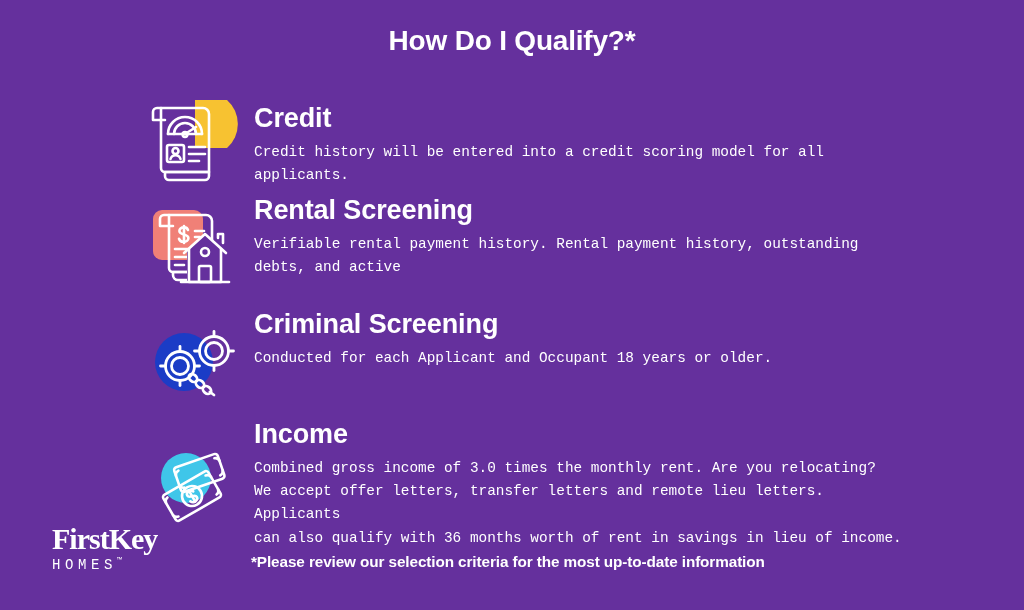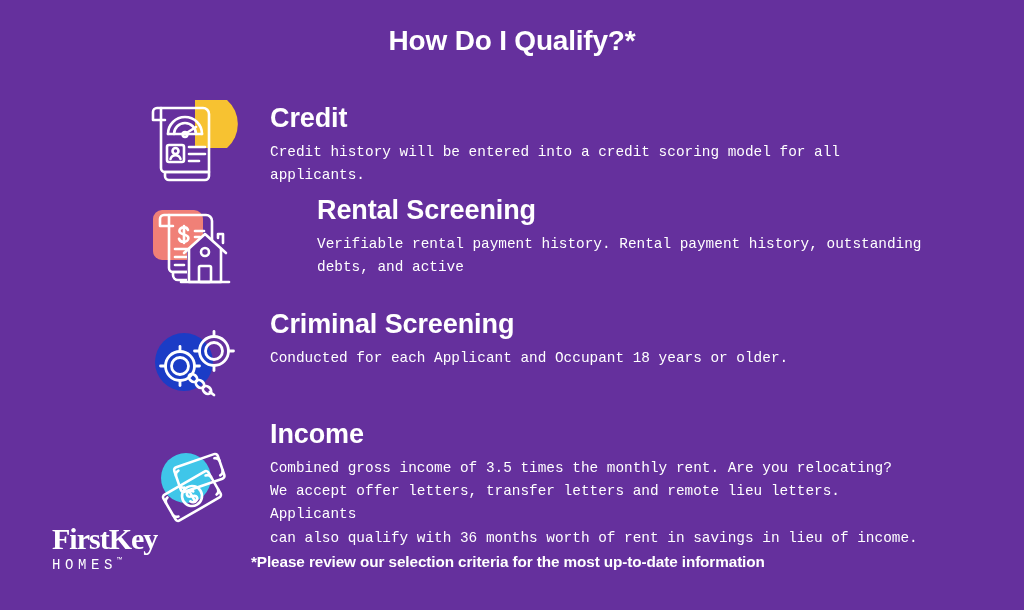--- a/index.html
+++ b/index.html
@@ -40,34 +40,34 @@
 
   
   .qual-row {
     position: absolute;
     display: flex;
     align-items: flex-start;
     left: 148px;
     width: 800px;
   }
   .row-credit   { top: 92px; }
-  .row-rental   { top: 194px; gap: 47px; }
+  .row-rental   { top: 194px; }
   .row-criminal { top: 306px; }
   .row-income   { top: 420px; }
 
   .icon-box {
     position: relative;
     width: 96px;
     height: 92px;
     flex: 0 0 96px;
   }
   .icon-box svg { display: block; }
 
   .row-text {
-    margin-left: 26px;
+    margin-left: 10px;
     padding-top: 0;
   }
   .row-title {
     color: #FFFFFF;
     font-size: 27px;
     font-weight: bold;
     line-height: 1.1;
     letter-spacing: -0.1px;
     margin: 0 0 7px 0;
   }
@@ -278,21 +278,21 @@
             <circle cx="44" cy="52" r="10"></circle>
             <path d="M44 45.5 v13"></path>
             <path d="M47.4 48.6 a3.6 3.6 0 0 0 -3.4 -2.2 c-2.4 0 -3.9 1.3 -3.9 3 c0 3.6 7.6 2 7.6 5.8 c0 1.8 -1.7 3.1 -4 3.1 a3.9 3.9 0 0 1 -3.8 -2.5"></path>
           </g>
         </g>
       </svg>
     </div>
     <div class="row-text">
       <div class="row-title">Income</div>
       <div class="row-desc">
-        <span class="ln">Combined gross income of 3.5 times the monthly rent. Are you relocating?</span>
+        <span class="ln">Combined gross income of 3.0 times the monthly rent. Are you relocating?</span>
         <span class="ln">We accept offer letters, transfer letters and remote lieu letters. Applicants</span>
         <span class="ln">can also qualify with 36 months worth of rent in savings in lieu of income.</span>
       </div>
     </div>
   </div>
 
   <div class="brand-logo">
     <div class="brand-wordmark">FirstKey</div>
     <div class="brand-sub"><span>HOMES</span><sup>™</sup></div>
   </div>

